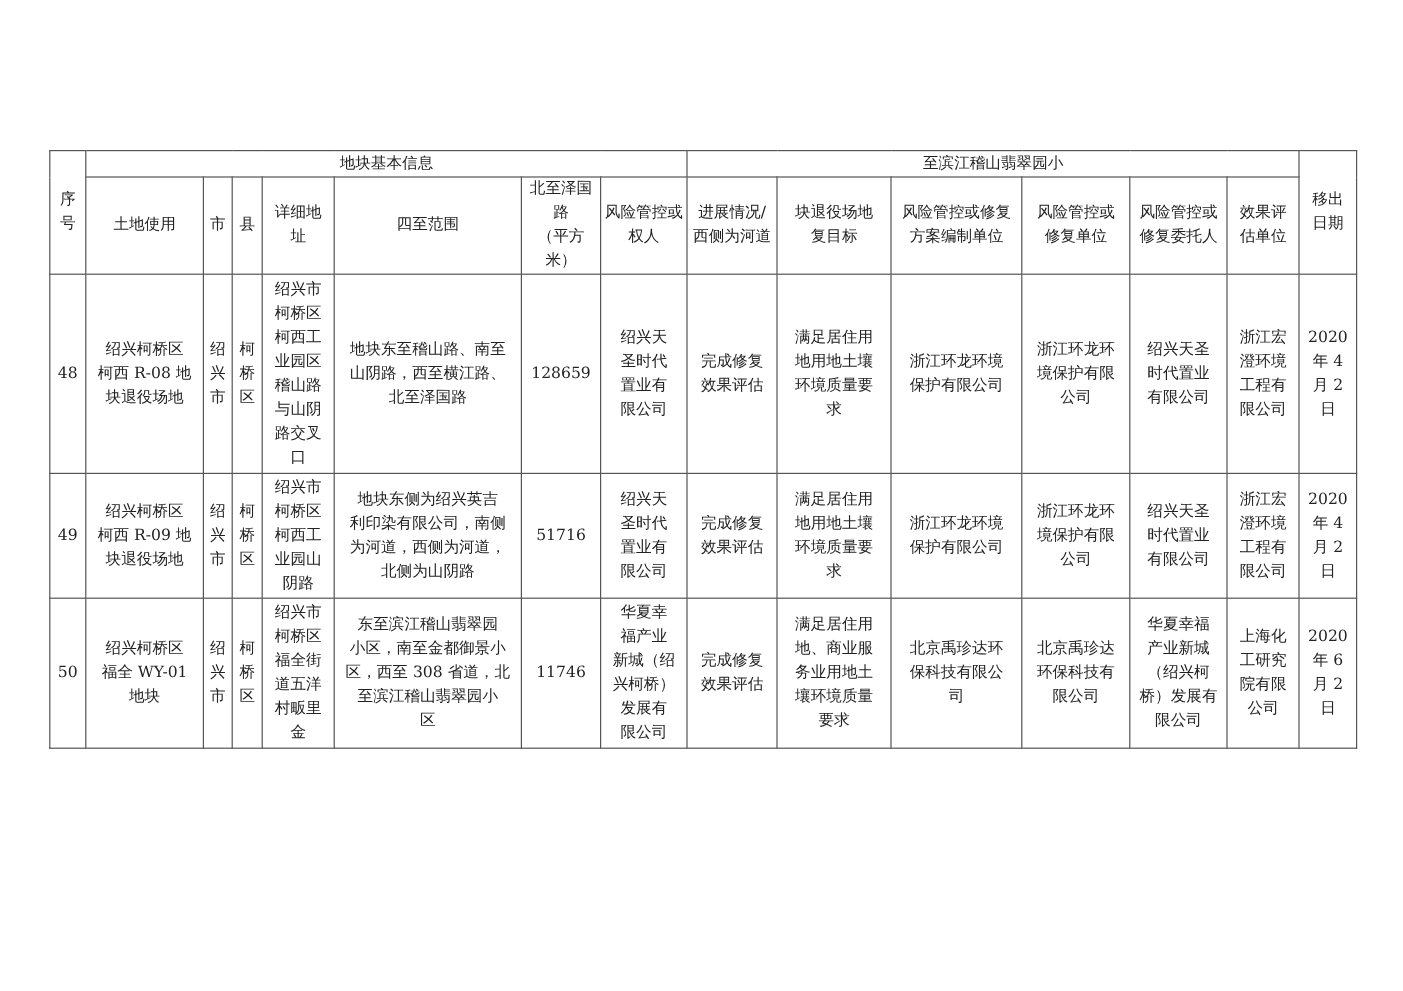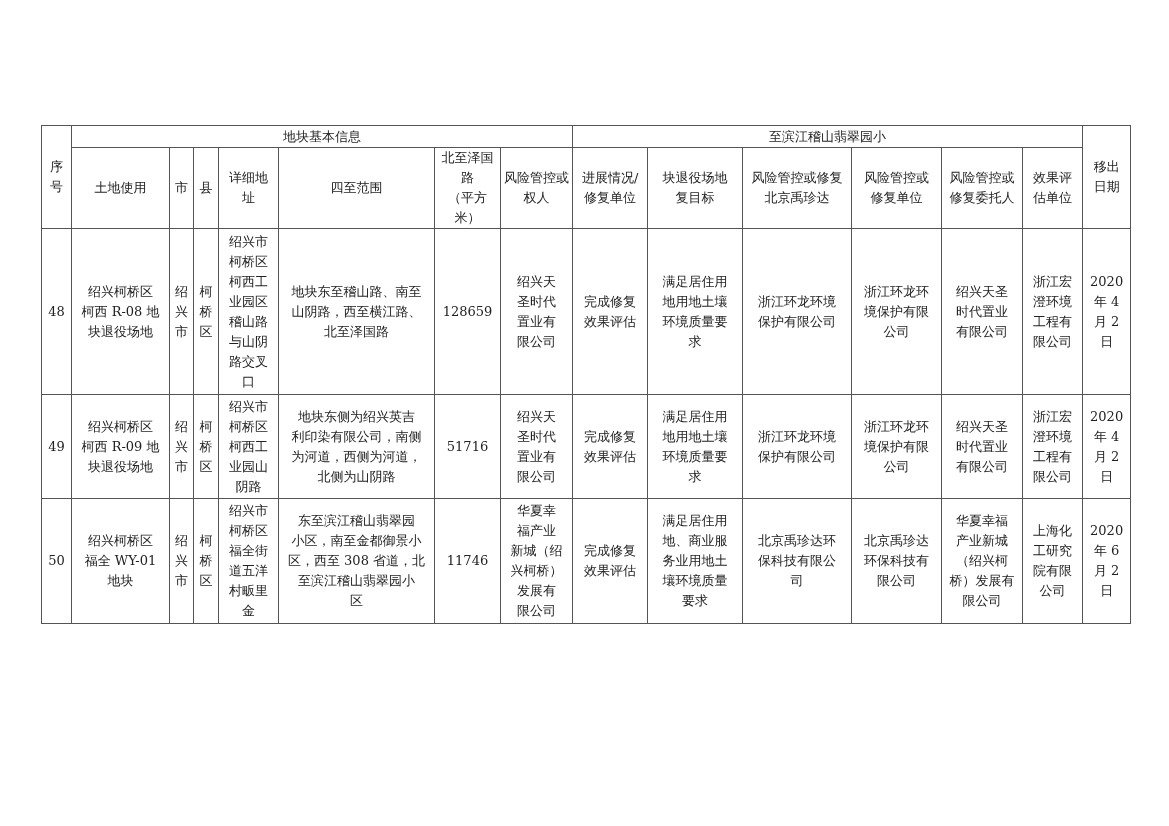--- a/index.html
+++ b/index.html
@@ -52,25 +52,25 @@
     <th class="cell">市</th>
     <th class="cell">县</th>
     <th class="cell">详细地
 址</th>
     <th class="cell">四至范围</th>
     <th class="cell">北至泽国路
 （平方米）</th>
     <th class="cell">风险管控或
 权人</th>
     <th class="cell">进展情况/
-修复单位</th>
+西侧为河道</th>
     <th class="cell">块退役场地
 复目标</th>
     <th class="cell">风险管控或修复
-北京禹珍达</th>
+方案编制单位</th>
     <th class="cell">风险管控或
 修复单位</th>
     <th class="cell">风险管控或
 修复委托人</th>
     <th class="cell">效果评
 估单位</th>
   </tr>
 
   <tr class="r48">
     <td class="cell">48</td>

